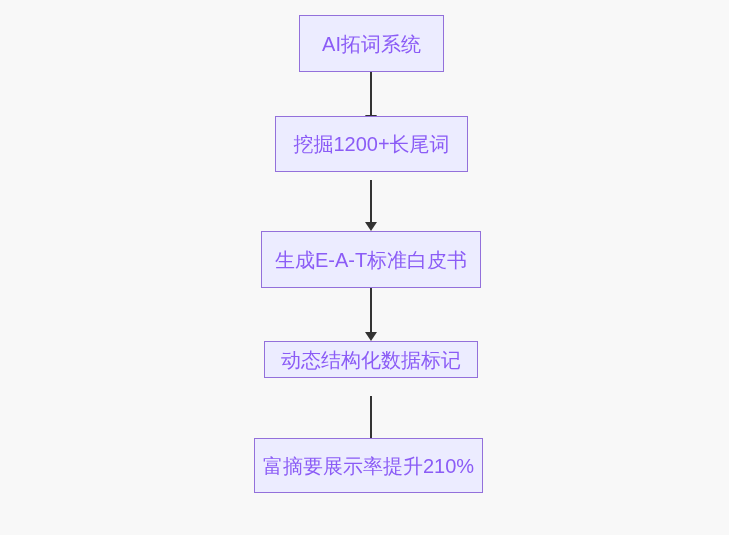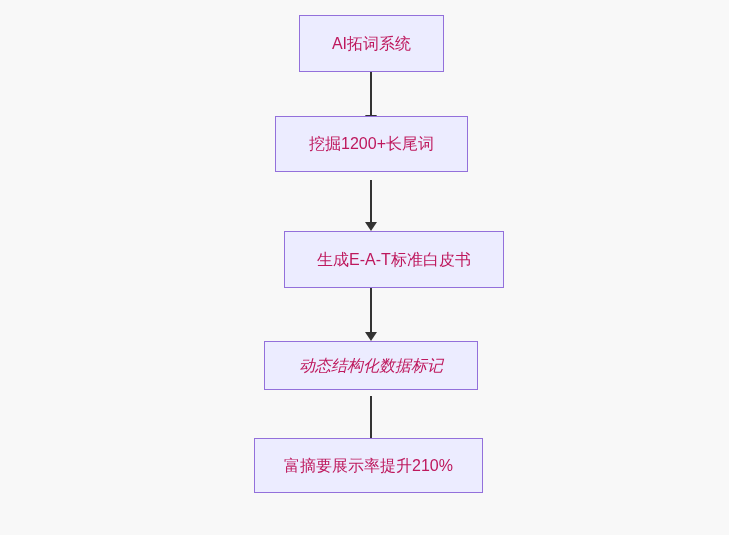--- a/index.html
+++ b/index.html
@@ -14,33 +14,33 @@
     width: 729px;
     height: 535px;
     background: #f8f8f8;
     overflow: hidden;
   }
   .node {
     position: absolute;
     box-sizing: border-box;
     background: #ECECFF;
     border: 1px solid #9370DB;
-    color: #be185d;
-    font-size: 16px;
+    color: #8b5cf6;
+    font-size: 20px;
     display: flex;
     align-items: center;
     justify-content: center;
     text-align: center;
     line-height: 1.2;
     white-space: nowrap;
   }
   .node-1 { left: 299px; top: 15px;  width: 145px; height: 57px; }
   .node-2 { left: 275px; top: 116px; width: 193px; height: 56px; }
-  .node-3 { left: 261px; top: 231px; width: 220px; height: 57px; margin-left: 23px; }
-  .node-4 { left: 264px; top: 341px; width: 214px; height: 49px; font-style: italic; }
+  .node-3 { left: 261px; top: 231px; width: 220px; height: 57px; }
+  .node-4 { left: 264px; top: 341px; width: 214px; height: 37px; }
   .node-5 { left: 254px; top: 438px; width: 229px; height: 55px; }
 
   .edge {
     position: absolute;
     left: 365px;            
     width: 12px;
     display: flex;
     flex-direction: column;
     align-items: center;
   }

